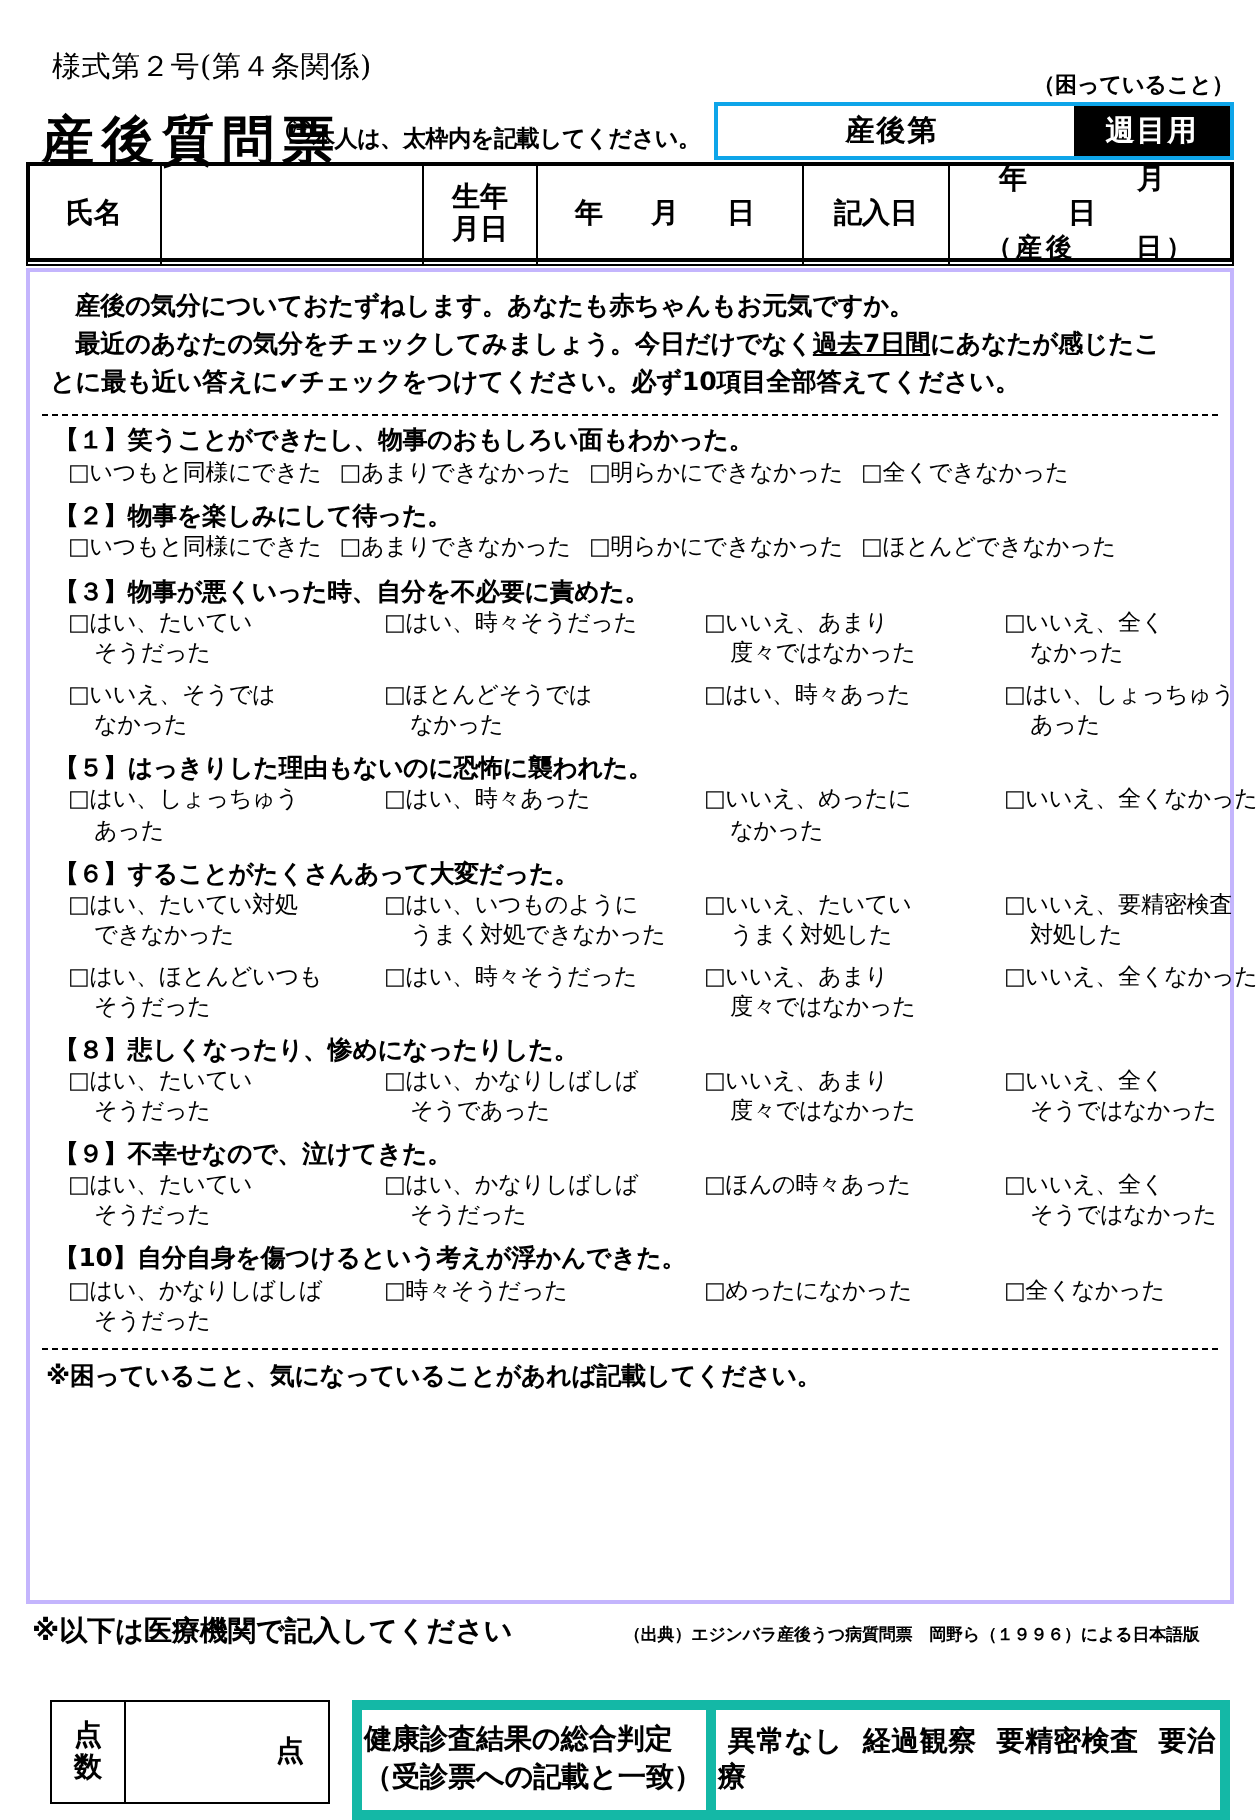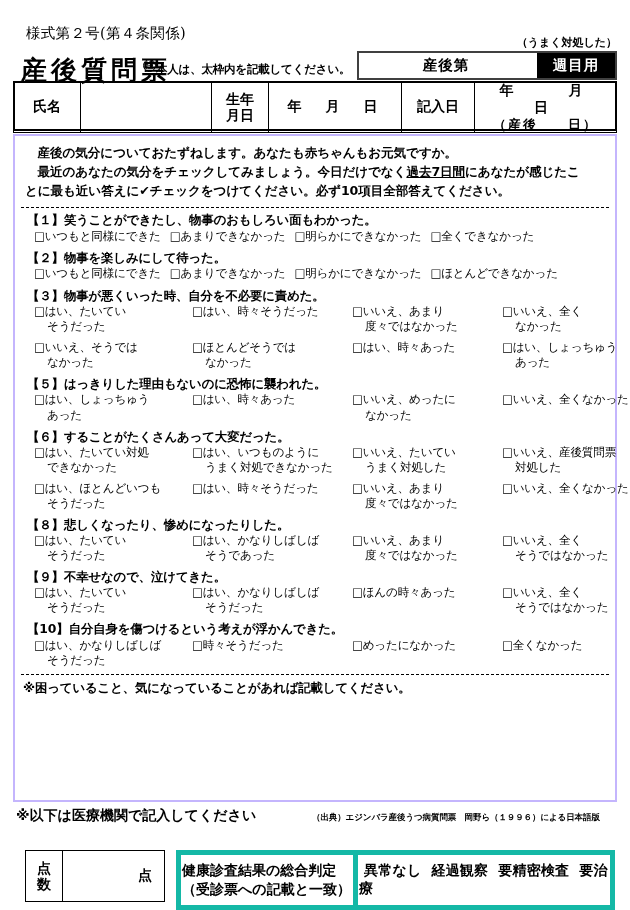--- a/index.html
+++ b/index.html
@@ -81,21 +81,21 @@
     vertical-align: 1px;
     overflow: hidden;
     font-weight: bold;
   }
   .week-box {
     position: absolute;
     left: 344px;
     top: 0px;
     width: 260px;
     height: 29px;
-    border: 2px solid #404040;
+    border: 2px solid #0ea5e9;
     box-sizing: border-box;
     display: flex;
   }
   .week-white {
     flex: 1 1 auto;
     display: flex;
     align-items: center;
     justify-content: center;
     font-size: 14.5px;
     font-weight: bold;
@@ -304,21 +304,21 @@
     letter-spacing: 0.2px;
   }
   .judge-opts .jo { margin: 0 5px; }
 </style>
 </head>
 <body>
 
 <div class="page">
 
   <div class="form-no">様式第２号(第４条関係)</div>
-  <div class="sendto">（うまく対処した）</div>
+  <div class="sendto">（困っていること）</div>
 
   <div class="title-row">
     <div class="main-title">産後質問票</div>
     <div class="title-note">
       <span class="note-badge">注</span><span>本人は、太枠内を記載してください。</span>
     </div>
     <div class="week-box">
       <div class="week-white">産後第</div>
       <div class="week-black">週目用</div>
     </div>
@@ -386,21 +386,21 @@
             <span class="opt"><span class="cb"></span><span>いいえ、めったに</span><span class="l2">なかった</span></span>
             <span class="opt"><span class="cb"></span><span>いいえ、全くなかった</span><span class="l2">&nbsp;</span></span>
           </div>
         </div>
         <div class="q">
           <div class="q-title"><span>【６】</span><span>することがたくさんあって大変だった。</span></div>
           <div class="opts-grid">
             <span class="opt"><span class="cb"></span><span>はい、たいてい対処</span><span class="l2">できなかった</span></span>
             <span class="opt"><span class="cb"></span><span>はい、いつものように</span><span class="l2">うまく対処できなかった</span></span>
             <span class="opt"><span class="cb"></span><span>いいえ、たいてい</span><span class="l2">うまく対処した</span></span>
-            <span class="opt"><span class="cb"></span><span>いいえ、産後質問票</span><span class="l2">対処した</span></span>
+            <span class="opt"><span class="cb"></span><span>いいえ、要精密検査</span><span class="l2">対処した</span></span>
           </div>
         </div>
         <div class="q">
           <div class="opts-grid">
             <span class="opt"><span class="cb"></span><span>はい、ほとんどいつも</span><span class="l2">そうだった</span></span>
             <span class="opt"><span class="cb"></span><span>はい、時々そうだった</span><span class="l2">&nbsp;</span></span>
             <span class="opt"><span class="cb"></span><span>いいえ、あまり</span><span class="l2">度々ではなかった</span></span>
             <span class="opt"><span class="cb"></span><span>いいえ、全くなかった</span><span class="l2">&nbsp;</span></span>
           </div>
         </div>

